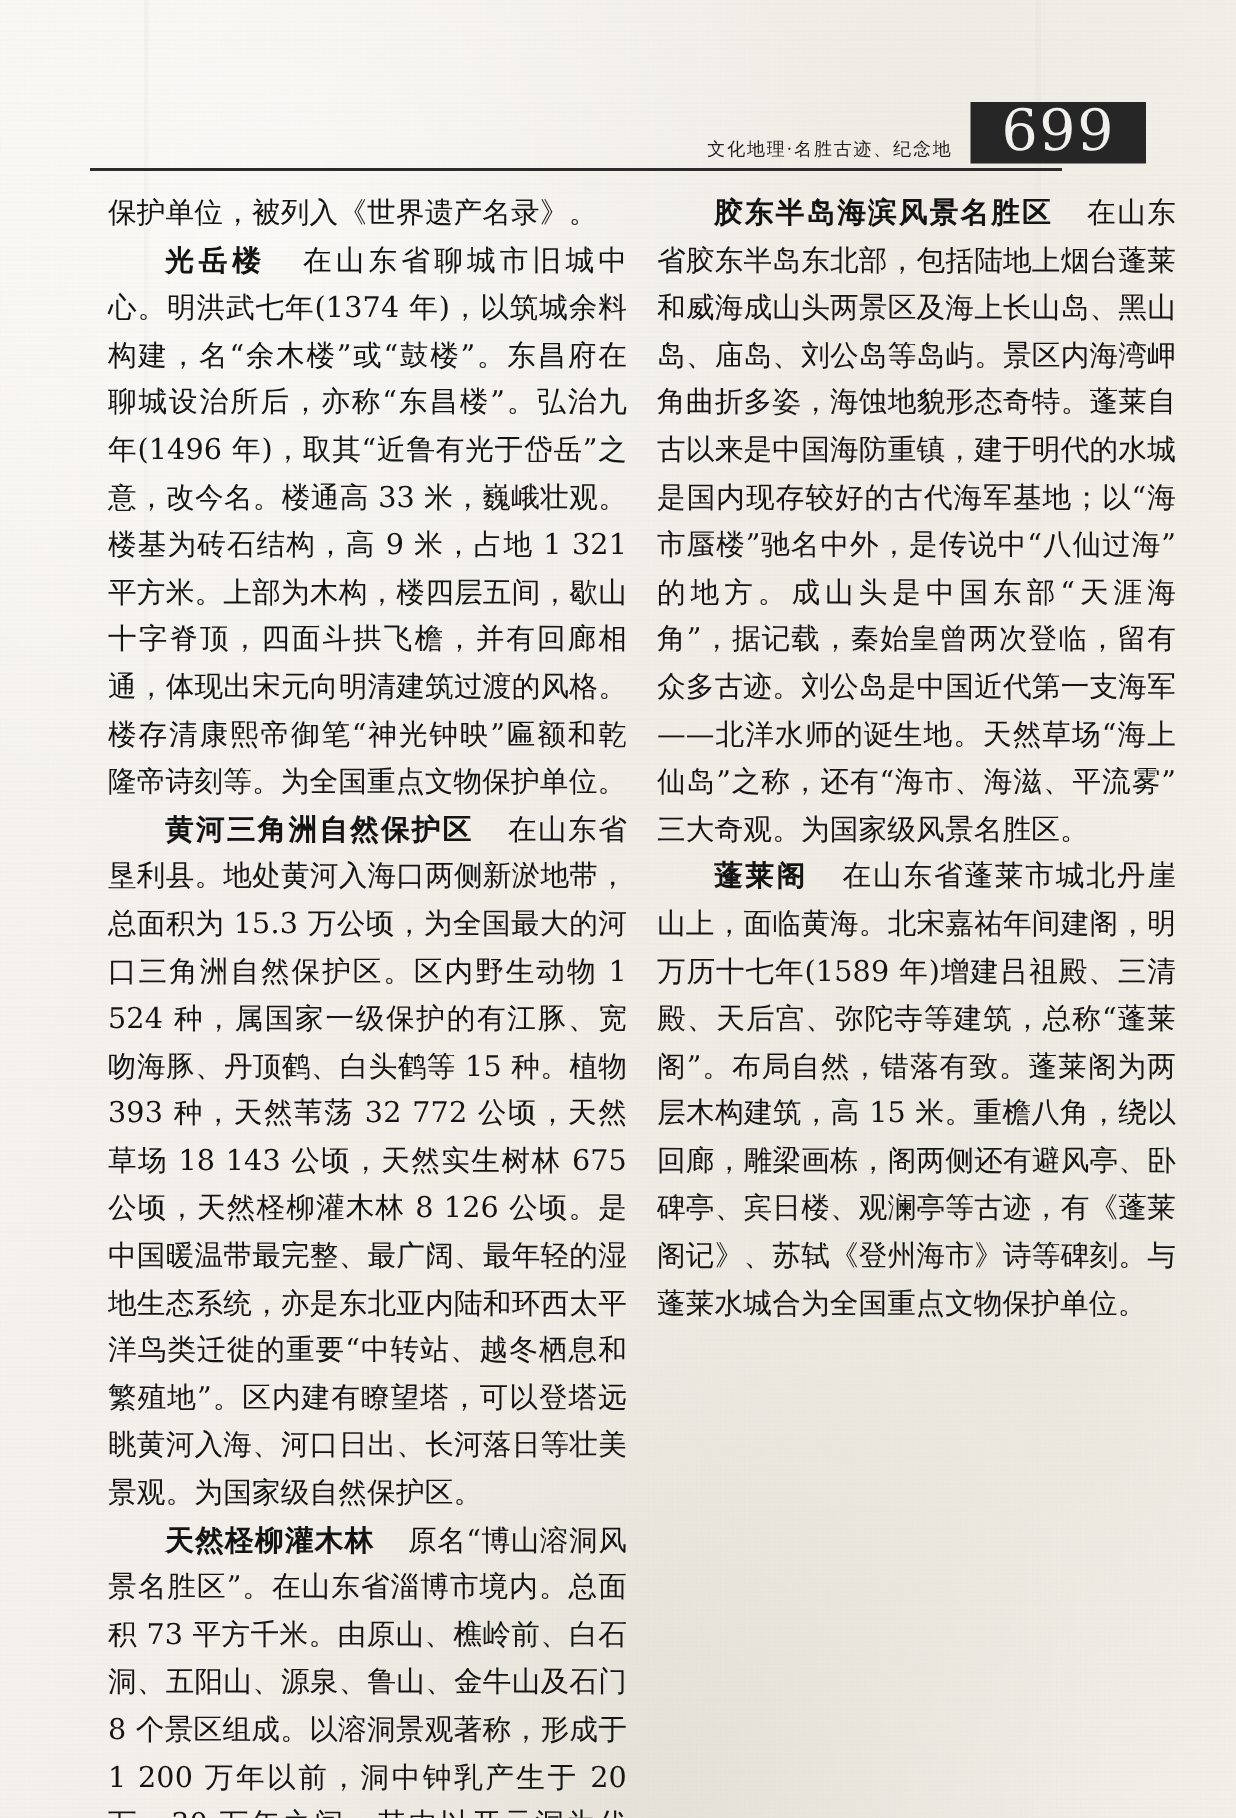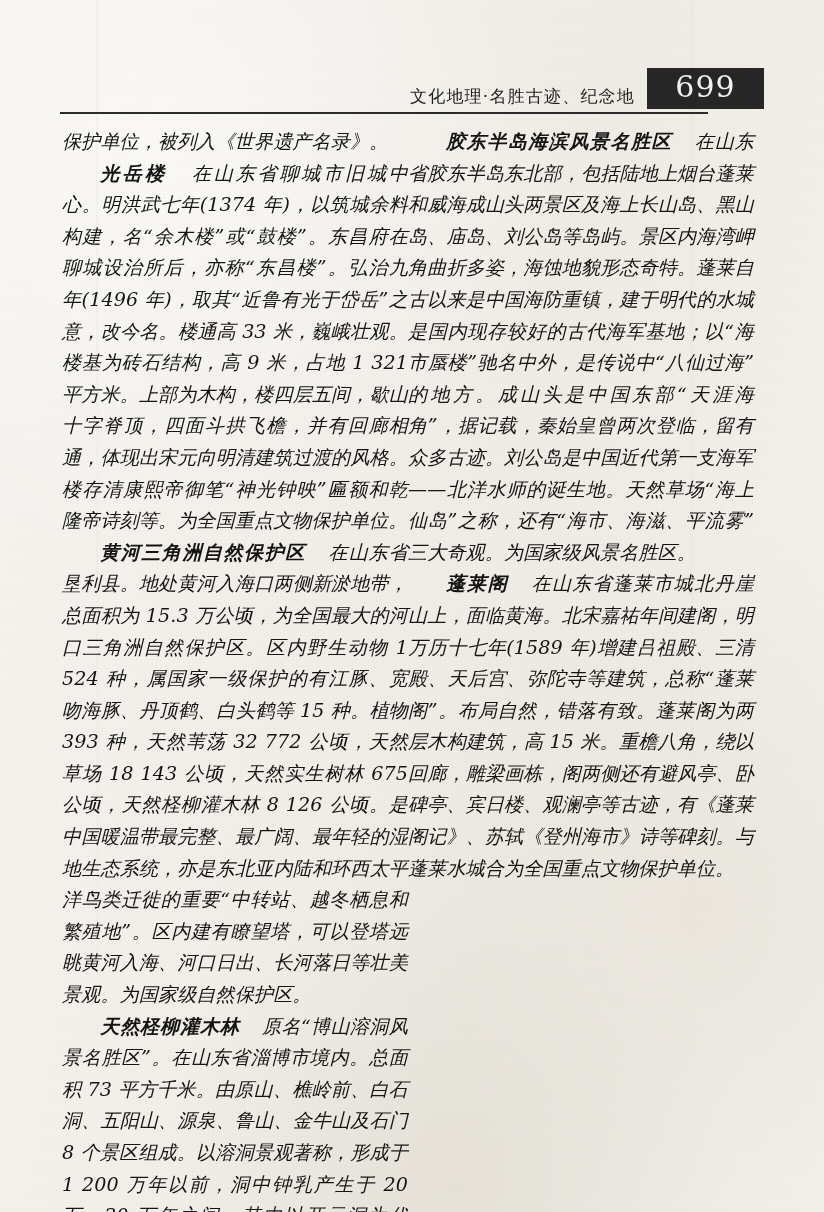--- a/index.html
+++ b/index.html
@@ -54,54 +54,54 @@
     bottom: 0;
     width: 648px;
     height: 2px;
     background: #2b2b2b;
   }
   .header-title {
     position: absolute;
     right: 129px;
     bottom: 6px;
     font-family: "DejaVu Serif", "Liberation Serif", serif;
-    font-size: 17px;
+    font-size: 12px;
     letter-spacing: 1.2px;
     color: #1d1d1d;
     white-space: nowrap;
   }
   .page-number-box {
     position: absolute;
     right: 0;
     top: 0;
     width: 117px;
     height: 41px;
     background: #262626;
     display: flex;
     align-items: center;
     justify-content: center;
   }
   .page-number {
     font-family: "DejaVu Serif", "Liberation Serif", serif;
-    font-size: 30px;
+    font-size: 38px;
     color: #f2f0ec;
     letter-spacing: 1px;
     line-height: 1;
     padding-bottom: 3px;
   }
 
   
   .columns {
     position: absolute;
-    left: 62px;
+    left: 72px;
     top: 126px;
     width: 712px;
     height: 1062px;
     display: flex;
-    font-style: italic;
+    gap: 20px;
   }
   .column {
     width: 346px;
     height: 100%;
   }
   .col-body {
     font-size: 19.1px;
     line-height: 31.6px;
     color: #141414;
     text-align: justify;

